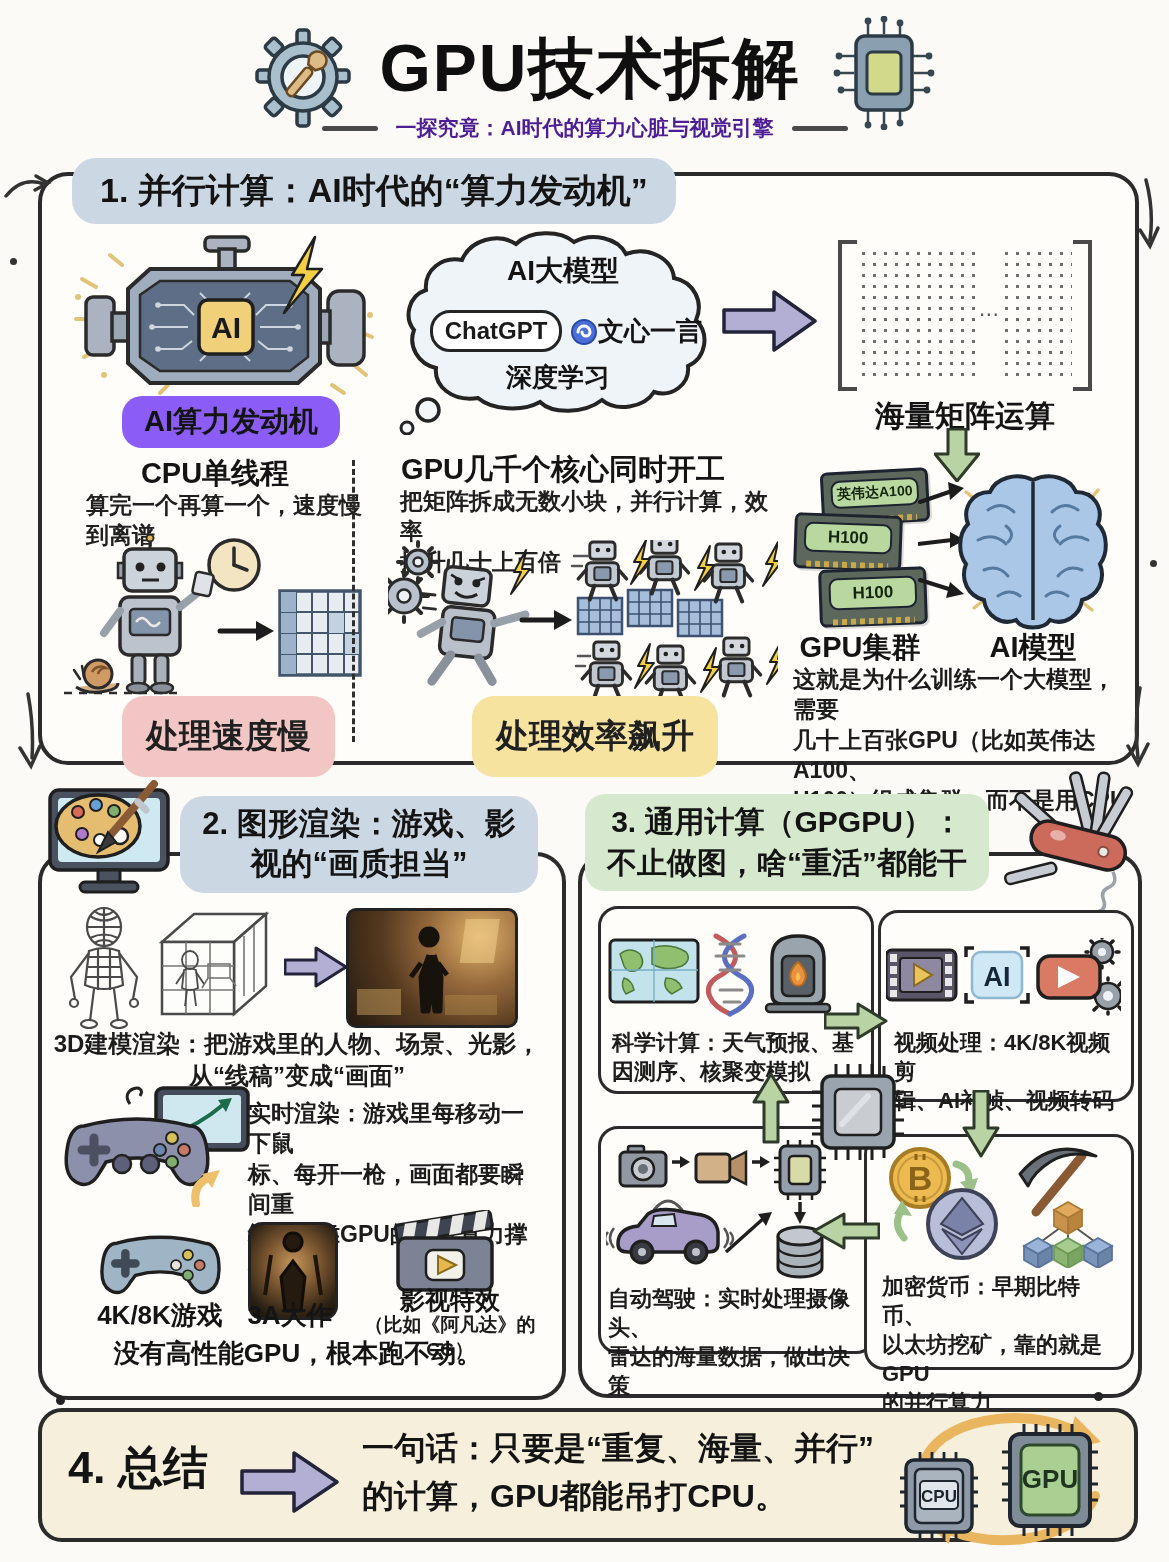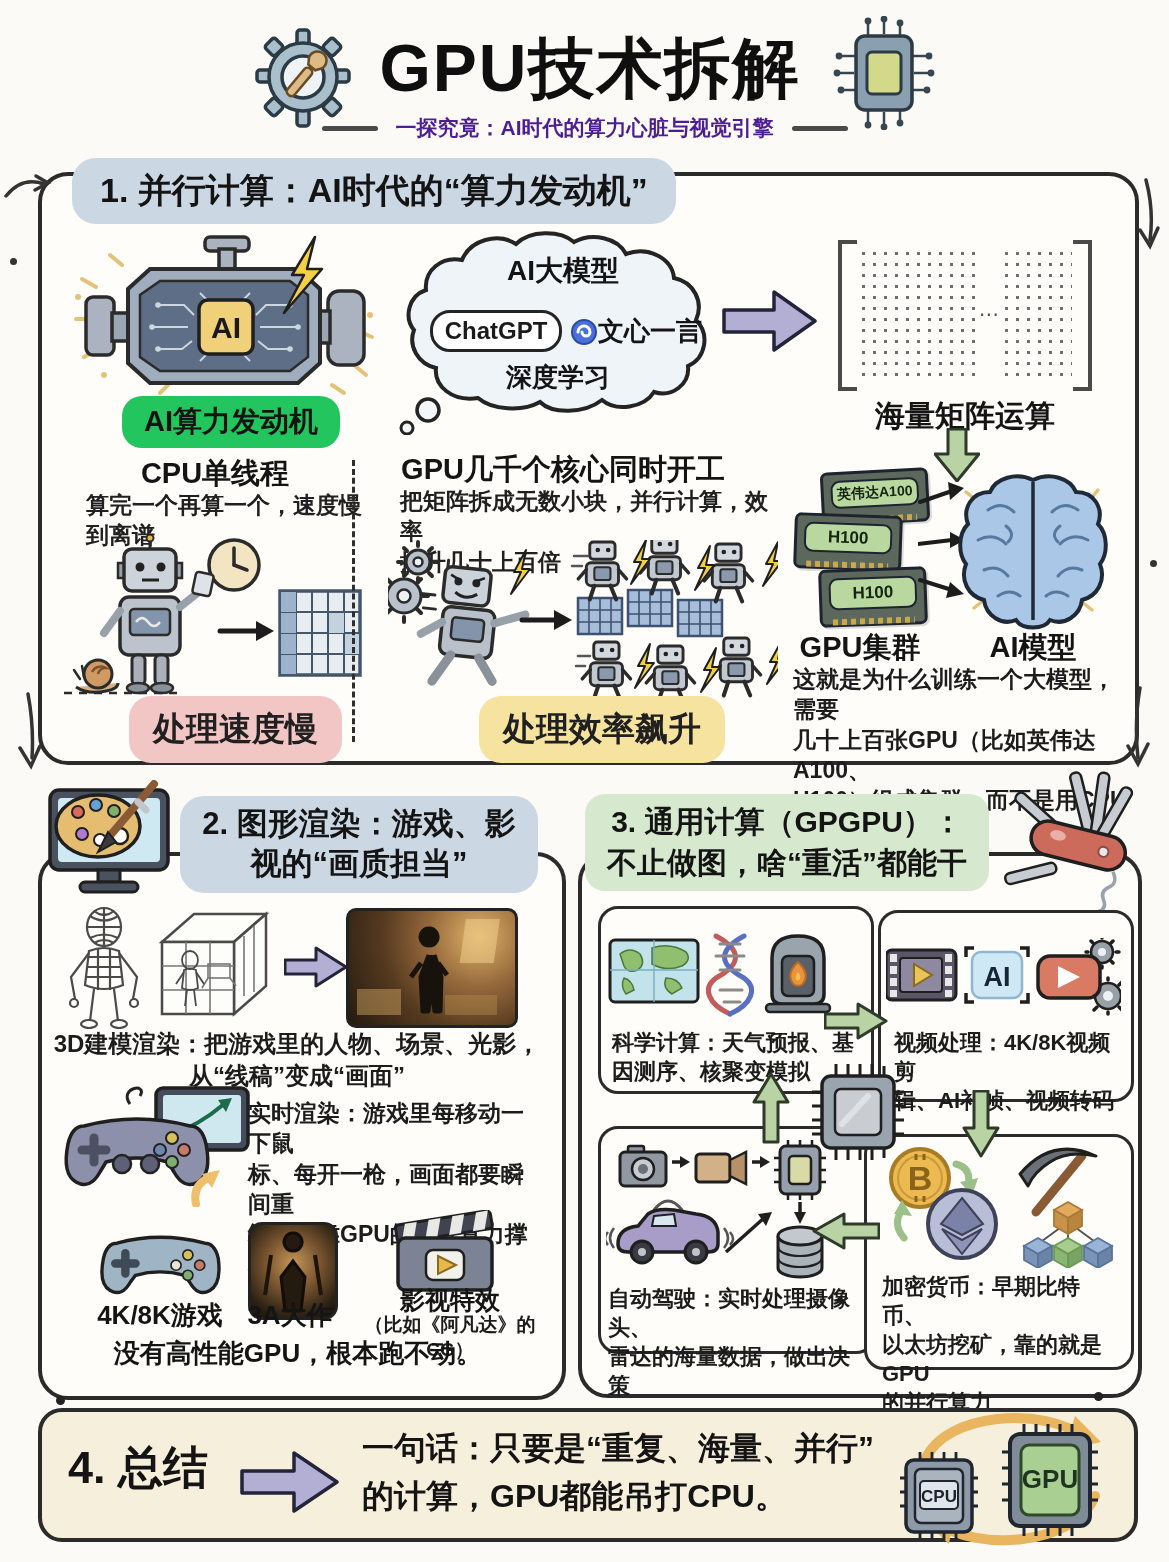--- a/index.html
+++ b/index.html
@@ -6,21 +6,21 @@
   .stage{position:relative;width:1169px;height:1562px;background:#fbfaf6;overflow:hidden;
          font-family:"Liberation Sans","DejaVu Sans",sans-serif;color:#1a1a1a;}
   .abs{position:absolute;}
   .pre{white-space:pre-line;}
   .ctr{text-align:center;}
   .box{position:absolute;border:4px solid #2b2b2b;border-radius:30px;background:#fefdfa;}
   .subbox{position:absolute;border:3.5px solid #2b2b2b;border-radius:20px;background:#fefdfa;}
   .pill{position:absolute;border-radius:20px;font-weight:900;color:#141414;}
   .pill.blue{background:#ccd7e4;border-radius:24px;}
   .pill.green{background:#d6e8ce;}
-  .badge{position:absolute;border-radius:22px;font-weight:900;color:#202020;padding:11px 24px;font-size:33px;margin-left:7px;}
+  .badge{position:absolute;border-radius:22px;font-weight:900;color:#202020;padding:18px 24px;font-size:33px;}
   .badge.pink{background:#f2c6c4;}
   .badge.yellow{background:#f6e3a0;}
   .lbl{font-weight:900;color:#141414;}
   .desc{font-weight:700;color:#202020;line-height:1.32;}
   .cap{font-weight:800;color:#1c1c1c;line-height:1.32;}
   .dots{background-image:radial-gradient(circle,#6f6f6f 1.9px,transparent 2px);background-size:11px 11px;}
   .bracketL{position:absolute;width:15px;border-left:4.5px solid #4a4a4a;border-top:4.5px solid #4a4a4a;border-bottom:4.5px solid #4a4a4a;}
   .bracketR{position:absolute;width:15px;border-right:4.5px solid #4a4a4a;border-top:4.5px solid #4a4a4a;border-bottom:4.5px solid #4a4a4a;}
   .gpucard{position:absolute;border:3px solid #1d2430;border-radius:7px;background:#5b685b;box-shadow:2px 2px 0 #00000022;}
   .gpucard .plate{margin:6px 7px 4px 7px;background:#b9d89f;border:2.5px solid #1d2430;border-radius:9px;font-weight:900;text-align:center;color:#15250f;}
@@ -157,21 +157,21 @@
         <circle cx="82" cy="92" r="2.8"></circle>
         <circle cx="88" cy="114" r="2.8"></circle>
       <circle cx="220" cy="70" r="2.8"></circle>
         <circle cx="228" cy="92" r="2.8"></circle>
         <circle cx="220" cy="114" r="2.8"></circle>
     </g>
     <rect x="129" y="65" width="54" height="54" rx="9" fill="#f0d078" stroke="#1f1f1f" stroke-width="3.5"></rect>
     <text x="156" y="103" text-anchor="middle" font-size="30" font-weight="900" fill="#1b1b1b">AI</text>
     <polygon points="245,2 222,40 234,40 214,78 252,34 237,34" fill="#f3cf45" stroke="#1f1f1f" stroke-width="2.5" stroke-linejoin="round"></polygon>
   </svg>
-  <div class="pill" style="left:122px;top:396px;padding:6px 22px;font-size:29px;background:#22c55e">AI算力发动机</div>
+  <div class="pill" style="left:122px;top:396px;padding:6px 22px;font-size:29px;background:#8b5cf6">AI算力发动机</div>
 
   <svg class="abs" style="left:398px;top:230px" width="325" height="205" viewBox="0 0 325 205">
     <path d="M80,168 C54,172 36,156 38,138 C20,134 10,116 16,100 C6,88 10,66 28,60 C26,40 44,26 64,30 C72,10 100,2 118,14 C132,0 162,0 176,12 C194,2 220,8 228,24 C250,16 274,28 276,48 C296,52 306,72 298,90 C312,104 308,128 290,136 C292,154 274,168 256,162 C246,178 218,182 204,170 C186,184 154,184 142,172 C124,182 94,180 80,168 Z" fill="#eff4f9" stroke="#242424" stroke-width="4"></path>
     <circle cx="30" cy="180" r="11" fill="#f4f7fa" stroke="#242424" stroke-width="3.5"></circle>
     <circle cx="9" cy="198" r="6" fill="#f4f7fa" stroke="#242424" stroke-width="3"></circle>
   </svg>
   <div class="abs lbl ctr" style="left:468px;top:252px;width:190px;font-size:28px">AI大模型</div>
   <div class="abs ctr" style="left:430px;top:310px;width:126px;height:36px;border:3.5px solid #242424;border-radius:20px;background:#ffffff;font-weight:900;font-size:24px;line-height:36px">ChatGPT</div>
   <div class="abs" style="left:570px;top:314px;display:flex;align-items:center;gap:0">
     <svg width="28" height="28" viewBox="0 0 28 28">

